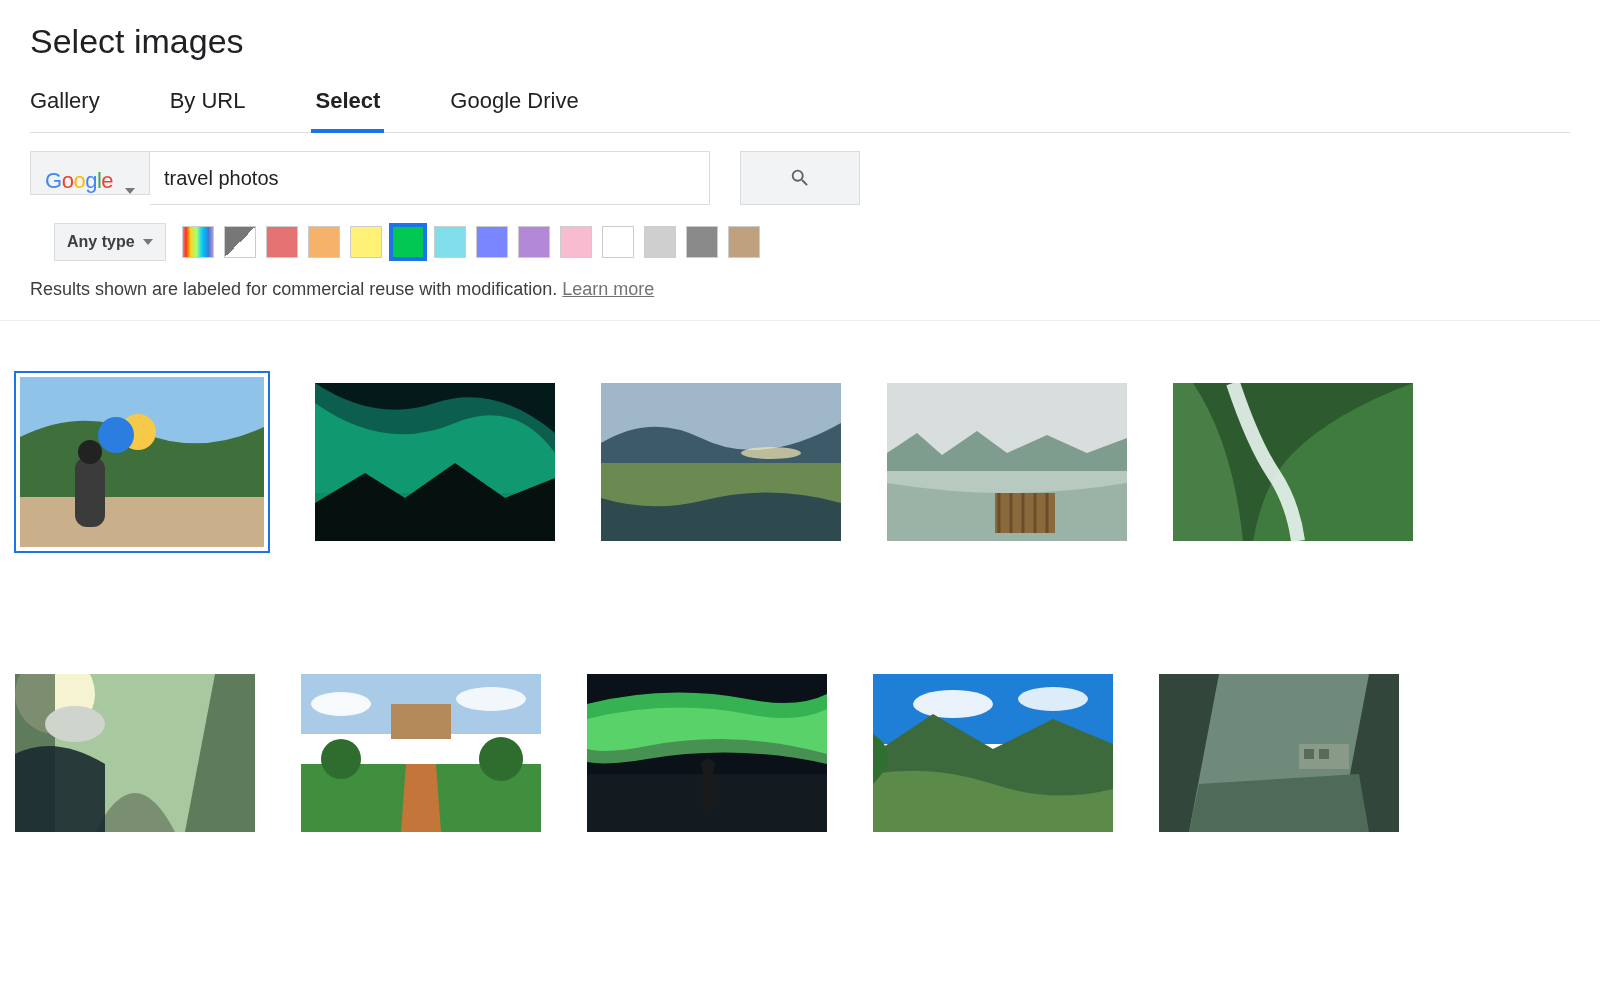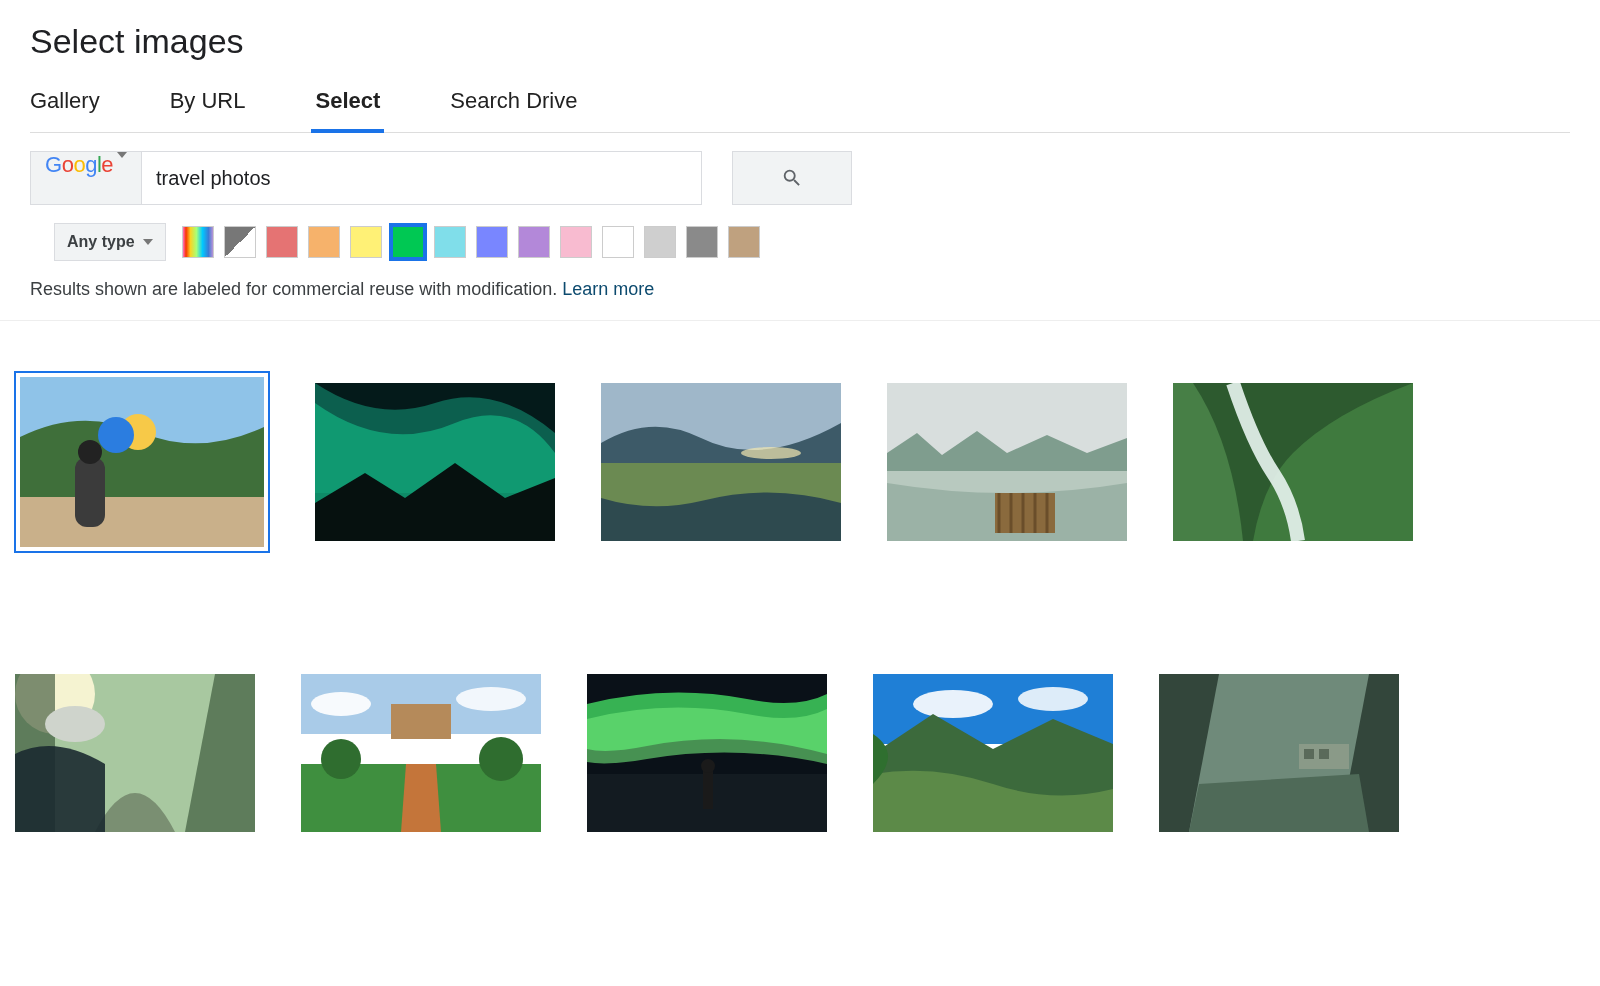--- a/index.html
+++ b/index.html
@@ -47,26 +47,26 @@
     border-bottom: 1px solid #eee;
     padding-bottom: 20px;
   }
   .search-row {
     display: flex;
     align-items: stretch;
     gap: 30px;
   }
   .provider-btn {
     display: inline-flex;
-    align-items: flex-start;
-    gap: 4px;
+    align-items: flex-end;
+    gap: 12px;
     border: 1px solid #dadce0;
     background: #f1f3f4;
     padding: 0 14px;
-    height: 54px;
+    height: 44px;
     cursor: pointer;
   }
   .google-logo {
     font-size: 22px;
     font-weight: 500;
     letter-spacing: -0.5px;
   }
   .google-logo .g1{color:#4285F4}
   .google-logo .g2{color:#EA4335}
   .google-logo .g3{color:#FBBC05}
@@ -121,21 +121,21 @@
   }
   .swatch.bw {
     background: linear-gradient(135deg,#777 0 50%,#fff 50% 100%);
   }
   .swatch.selected { outline:4px solid #1a73e8; outline-offset:-1px; }
   .results-label {
     margin-top: 18px;
     font-size: 18px;
     color: #3c4043;
   }
-  .results-label a { color:#0c4a6e; cursor:pointer; }
+  .results-label a { color:#737373; text-decoration: underline; cursor:pointer; }
 
   .results {
     padding: 50px 14px 40px 14px;
     display: flex;
     flex-direction: column;
     gap: 120px;
   }
   .row {
     display:flex;
     gap: 44px;
@@ -150,21 +150,21 @@
 </style>
 </head>
 <body>
 
 <div class="header">
   <h1 class="title">Select images</h1>
   <div class="tabs">
     <div class="tab">Gallery</div>
     <div class="tab">By URL</div>
     <div class="tab active">Select</div>
-    <div class="tab">Search Drive</div>
+    <div class="tab">Google Drive</div>
   </div>
 </div>
 
 <div class="toolbar">
   <div class="search-row">
     <div class="provider-btn">
       <span class="google-logo">
         <span class="g1">G</span><span class="g2">o</span><span class="g3">o</span><span class="g4">g</span><span class="g5">l</span><span class="g6">e</span>
       </span>
       <span class="dropdown-caret"></span>

